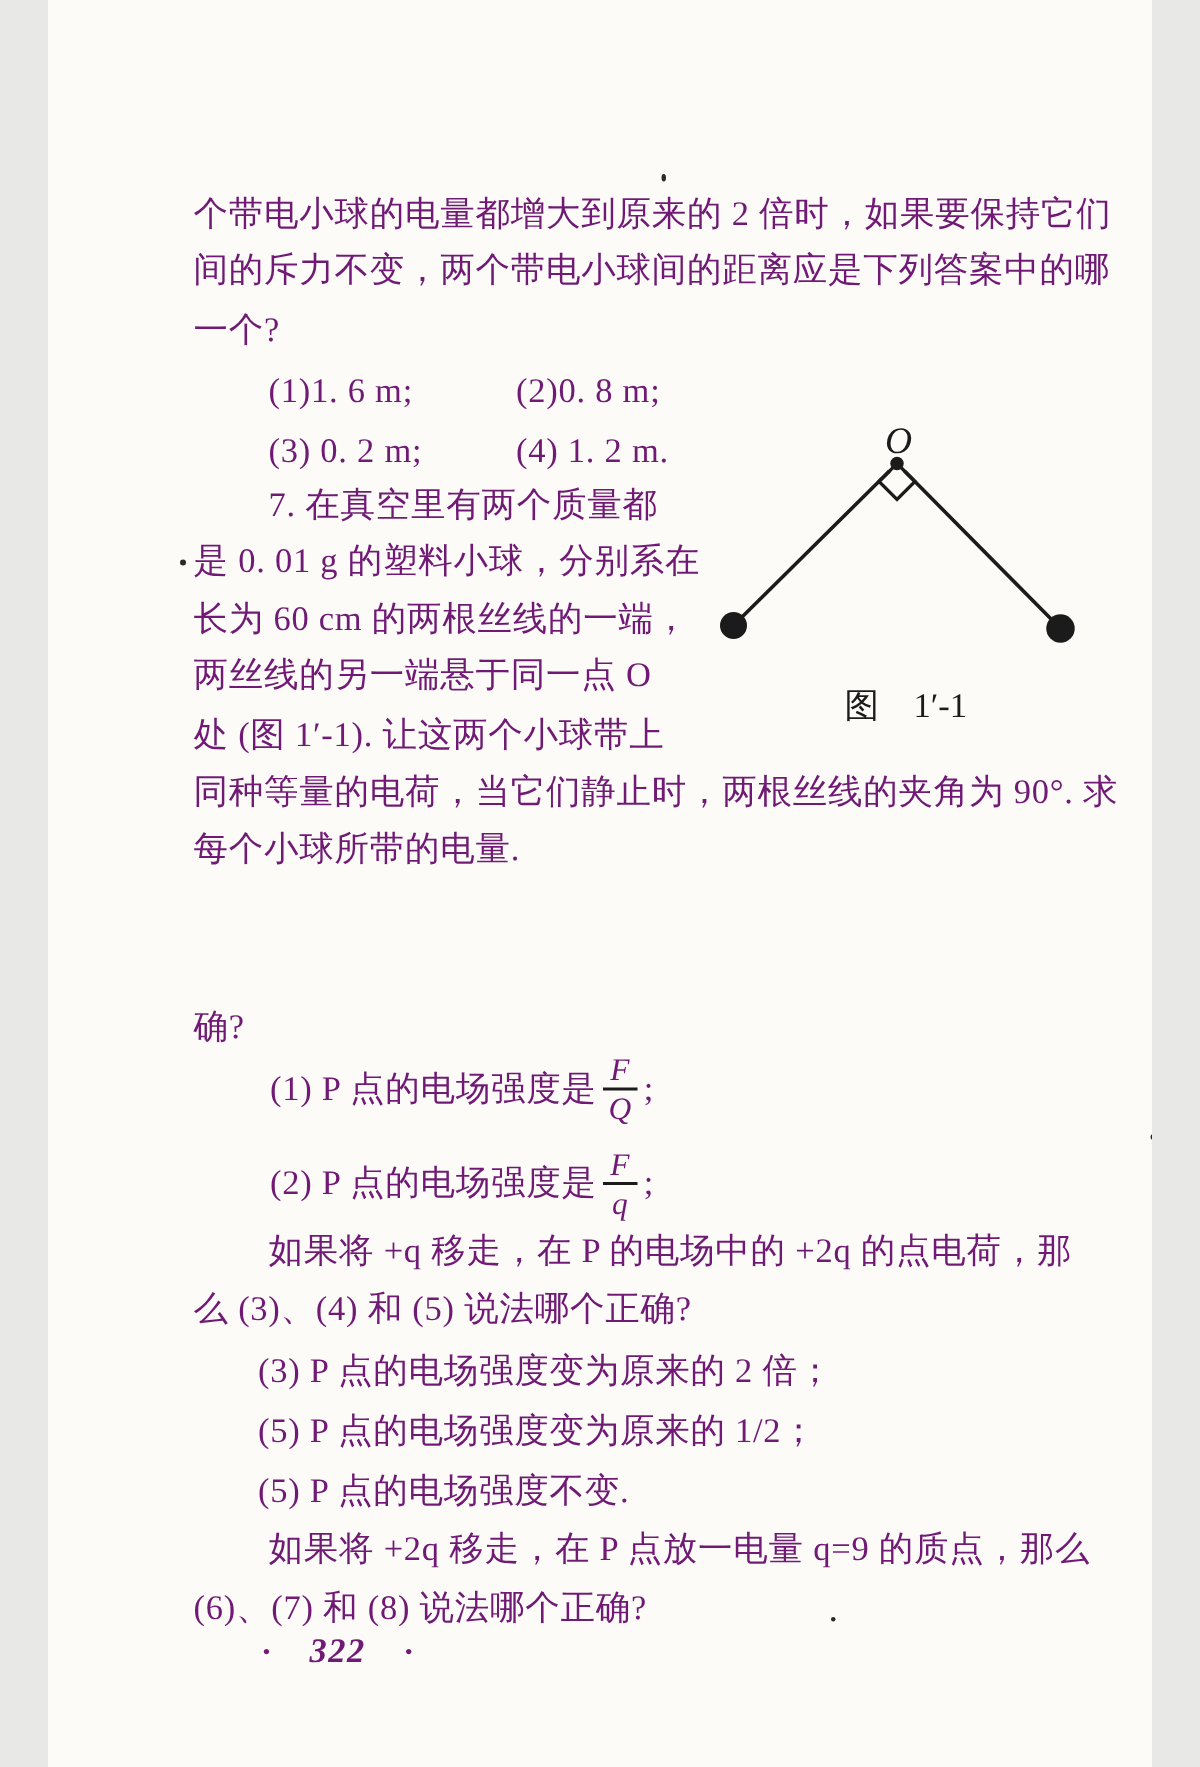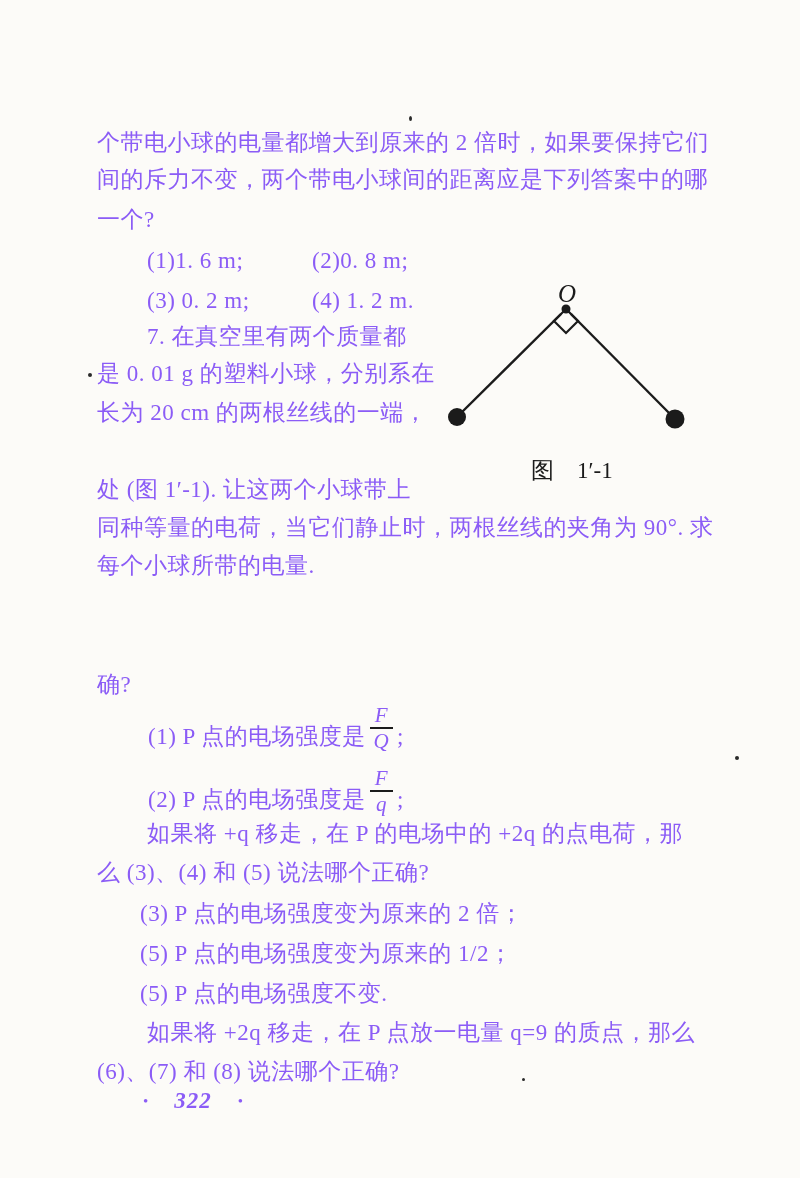--- a/index.html
+++ b/index.html
@@ -1,34 +1,34 @@
 <!DOCTYPE html>
 <html><head>
 <meta charset="utf-8">
 <style>
   html,body{margin:0;padding:0;background:#e8e8e6;}
   .page{
     position:relative;
-    width:800px;height:1178px;
+    width:736px;height:1178px;
     margin:0 auto;
     background:#fcfbf8;
-    color:#8b5cf6;
+    color:#701a75;
     font-family:"Liberation Serif","DejaVu Serif",serif;
     overflow:hidden;
   }
   .line{
     position:absolute;
     font-size:23px;
     line-height:30px;
     letter-spacing:0.5px;
     white-space:nowrap;
   }
   .frac-line{
     display:flex;
-    align-items:flex-end;
+    align-items:center;
     height:52px;
   }
   .frac{
     display:inline-block;
     text-align:center;
     vertical-align:middle;
     margin:0 4px;
     font-style:italic;
     font-size:21px;
     line-height:1.05;
@@ -53,21 +53,22 @@
   <div class="line" style="top:165px;left:97px">间的斥力不变，两个带电小球间的距离应是下列答案中的哪</div>
   <div class="line" style="top:205px;left:97px">一个?</div>
 
   <div class="line" style="top:246px;left:147px">(1)1. 6 m;</div>
   <div class="line" style="top:246px;left:312px">(2)0. 8 m;</div>
   <div class="line" style="top:286px;left:147px">(3) 0. 2 m;</div>
   <div class="line" style="top:286px;left:312px">(4) 1. 2 m.</div>
 
   <div class="line" style="top:322px;left:147px">7. 在真空里有两个质量都</div>
   <div class="line" style="top:359px;left:97px">是 0. 01 g 的塑料小球，分别系在</div>
-  <div class="line" style="top:398px;left:97px">长为 20 cm 的两根丝线的一端，</div>
+  <div class="line" style="top:398px;left:97px">长为 60 cm 的两根丝线的一端，</div>
+  <div class="line" style="top:435px;left:97px">两丝线的另一端悬于同一点 O</div>
   <div class="line" style="top:475px;left:97px">处 (图 1′-1). 让这两个小球带上</div>
   <div class="line" style="top:513px;left:97px">同种等量的电荷，当它们静止时，两根丝线的夹角为 90°. 求</div>
   <div class="line" style="top:551px;left:97px">每个小球所带的电量.</div>
 
   <svg class="figure-svg" width="292" height="212" viewBox="0 0 292 212">
     <text x="128" y="30" font-size="25" font-style="italic" font-family="Liberation Serif, DejaVu Serif, serif" fill="#1b1b1b">O</text>
     <circle cx="136" cy="37" r="4.5" fill="#1b1b1b"></circle>
     <path d="M136 37 L148 49 L136 61 L124 49 Z" fill="none" stroke="#1b1b1b" stroke-width="2.2"></path>
     <line x1="131" y1="42" x2="28" y2="144" stroke="#1b1b1b" stroke-width="2.4"></line>
     <line x1="141" y1="42" x2="244" y2="146" stroke="#1b1b1b" stroke-width="2.4"></line>

